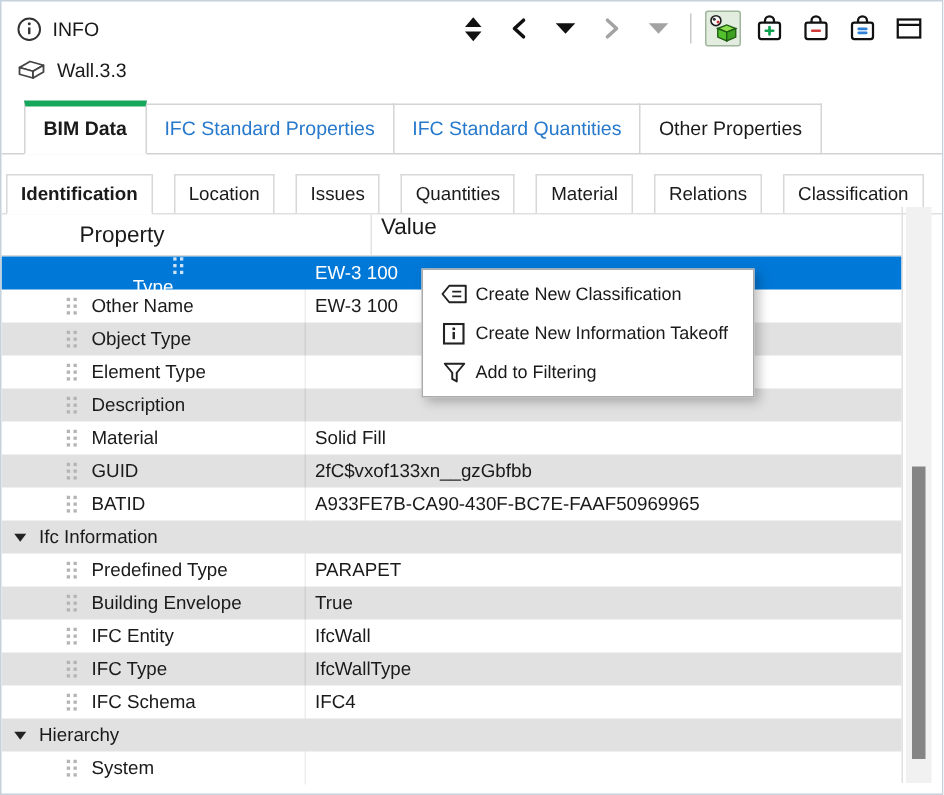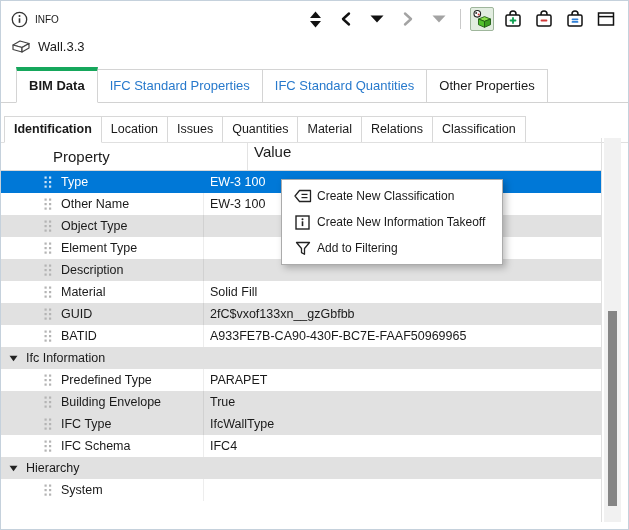--- a/index.html
+++ b/index.html
@@ -1,50 +1,50 @@
 <!DOCTYPE html>
 <html><head>
 <meta charset="utf-8">
 <style>
   html,body{margin:0;padding:0;background:#fff;}
   body{width:629px;height:530px;position:relative;font-family:"Liberation Sans","DejaVu Sans",sans-serif;color:#1a1a1a;-webkit-font-smoothing:antialiased;}
   .panel{position:absolute;inset:0;border:1px solid #c5d1dc;background:#fff;box-sizing:border-box;overflow:hidden;}
 
   
   .titlebar{display:flex;align-items:center;height:32px;padding:4px 6px 0 10px;box-sizing:border-box;}
-  .titlebar .title{font-size:10px;margin-left:7px;}
+  .titlebar .title{font-size:13px;margin-left:7px;}
   .toolbar{margin-left:auto;display:flex;align-items:center;gap:7px;padding-right:4px;}
   .tool-btn{width:24px;height:24px;display:flex;align-items:center;justify-content:center;box-sizing:border-box;border:1px solid transparent;border-radius:2px;}
   .tool-btn.toggled{background:#e2ede0;border-color:#9fb69c;}
   .sep{width:1px;height:20px;background:#c9c9c9;margin:0 2px;}
 
   
   .entity-row{display:flex;align-items:center;height:26px;padding:0 10px;gap:7px;font-size:13px;}
 
   
   .tabs{display:flex;align-items:flex-end;margin-top:6px;padding-left:15px;border-bottom:1px solid #d2d2d2;height:38px;box-sizing:border-box;}
   .tab{font-size:13px;padding:8px 12px 9px;background:#fff;border:1px solid #d4d4d4;border-bottom:none;margin-right:-1px;box-sizing:border-box;white-space:nowrap;}
   .tab.link{color:#2779cc;}
   .tab.active{font-weight:bold;border-top:4px solid #16a75c;padding-top:7px;position:relative;z-index:2;margin-bottom:-1px;border-bottom:1px solid #fff;}
 
   
-  .subtabs{display:flex;align-items:flex-end;margin-top:8px;padding-left:3px;border-bottom:1px solid #e0e0e0;height:32px;box-sizing:border-box;}
+  .subtabs{display:flex;align-items:flex-end;margin-top:8px;padding-left:3px;border-bottom:1px solid #e0e0e0;height:32px;box-sizing:border-box;gap:15px;}
   .subtab{font-size:12.5px;padding:5px 9px 6px;background:#fff;border:1px solid #d8d8d8;border-bottom:none;margin-right:-1px;box-sizing:border-box;white-space:nowrap;}
   .subtab.active{font-weight:bold;position:relative;z-index:2;margin-bottom:-1px;border-bottom:1px solid #fff;}
 
   
   .grid{width:600px;}
   .table-header{display:flex;height:28px;align-items:flex-start;border-bottom:1px solid #d8d8d8;font-size:15px;box-sizing:border-box;width:600px;padding-left:44px;}
   .hcell-prop{width:203px;padding-left:8px;box-sizing:border-box;border-right:1px solid #e3e3e3;height:100%;display:flex;align-items:center;}
   .hcell-val{flex:1;padding-left:6px;}
   .row{display:flex;height:22px;align-items:center;width:600px;font-size:12.5px;box-sizing:border-box;}
   .row.shaded{background:#e1e1e1;}
   .row.selected{background:#0078d7;color:#fff;}
   .cell-prop{width:203px;height:100%;display:flex;align-items:center;box-sizing:border-box;border-right:1px solid rgba(0,0,0,0.07);}
-  .row.selected .cell-prop{border-right-color:transparent;}
+  .row.selected .cell-prop{border-right-color:transparent;flex-direction:column;}
   .handle{margin-left:43px;margin-right:9px;display:flex;color:#b4b4b4;}
   .row.selected .handle{color:#cde4f7;}
   .cell-val{flex:1;padding-left:6px;white-space:nowrap;overflow:hidden;}
   .row.section{background:#e1e1e1;}
   .row.section .caret{margin-left:8px;margin-right:8px;display:flex;}
   .right-edge{position:absolute;left:600px;top:137px;width:1px;height:384px;background:#e0e0e0;}
 
   
   .scroll-track{position:absolute;right:7px;top:137px;width:17px;height:384px;background:#f1f1f1;}
   .scroll-thumb{position:absolute;left:4px;top:173px;width:9px;height:195px;background:#858585;}
@@ -351,20 +351,38 @@
                   <rect x="5" y="5" width="2.2" height="2.2"></rect>
                   <rect x="0.5" y="9.5" width="2.2" height="2.2"></rect>
                   <rect x="5" y="9.5" width="2.2" height="2.2"></rect>
                 </g>
               </svg>
             </span>
             <span>Building Envelope</span>
           </div>
           <div class="cell-val">True</div>
         </div>
+        <div class="row">
+          <div class="cell-prop">
+            <span class="handle">
+              <svg width="8" height="13" viewBox="0 0 8 13">
+                <g fill="currentColor">
+                  <rect x="0.5" y="0.5" width="2.2" height="2.2"></rect>
+                  <rect x="5" y="0.5" width="2.2" height="2.2"></rect>
+                  <rect x="0.5" y="5" width="2.2" height="2.2"></rect>
+                  <rect x="5" y="5" width="2.2" height="2.2"></rect>
+                  <rect x="0.5" y="9.5" width="2.2" height="2.2"></rect>
+                  <rect x="5" y="9.5" width="2.2" height="2.2"></rect>
+                </g>
+              </svg>
+            </span>
+            <span>IFC Entity</span>
+          </div>
+          <div class="cell-val">IfcWall</div>
+        </div>
         <div class="row shaded">
           <div class="cell-prop">
             <span class="handle">
               <svg width="8" height="13" viewBox="0 0 8 13">
                 <g fill="currentColor">
                   <rect x="0.5" y="0.5" width="2.2" height="2.2"></rect>
                   <rect x="5" y="0.5" width="2.2" height="2.2"></rect>
                   <rect x="0.5" y="5" width="2.2" height="2.2"></rect>
                   <rect x="5" y="5" width="2.2" height="2.2"></rect>
                   <rect x="0.5" y="9.5" width="2.2" height="2.2"></rect>

